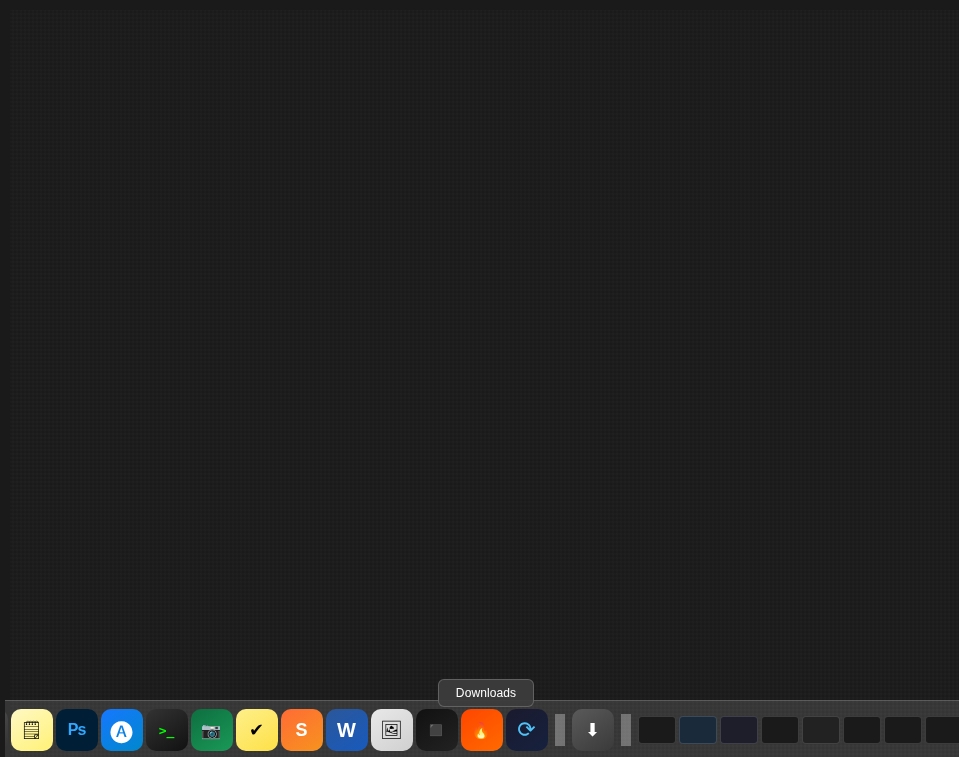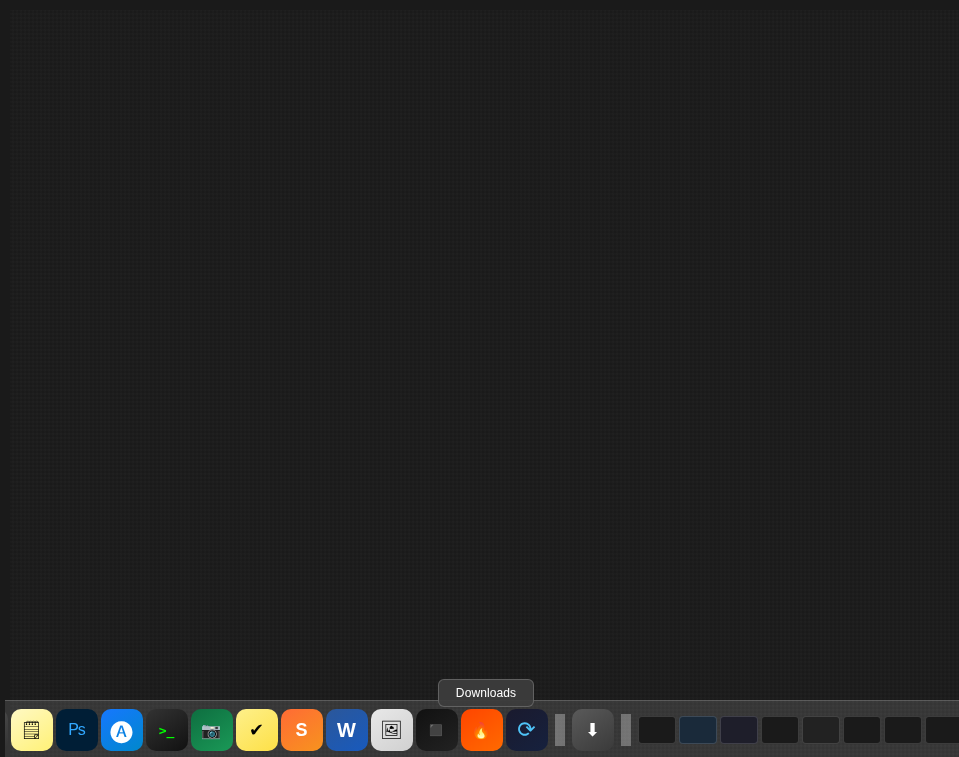--- a/index.html
+++ b/index.html
@@ -118,21 +118,21 @@
       display: flex;
       align-items: center;
       justify-content: center;
     }
 
     .icon-ps {
       background: linear-gradient(145deg, #001e36, #001e36);
       border-radius: 10px;
       color: #31a8ff;
       font-size: 16px;
-      font-weight: 400;
+      font-weight: 700;
       display: flex;
       align-items: center;
       justify-content: center;
       letter-spacing: -1px;
     }
 
     .icon-appstore {
       background: linear-gradient(145deg, #1677FF, #0088cc);
       border-radius: 10px;
       color: white;

